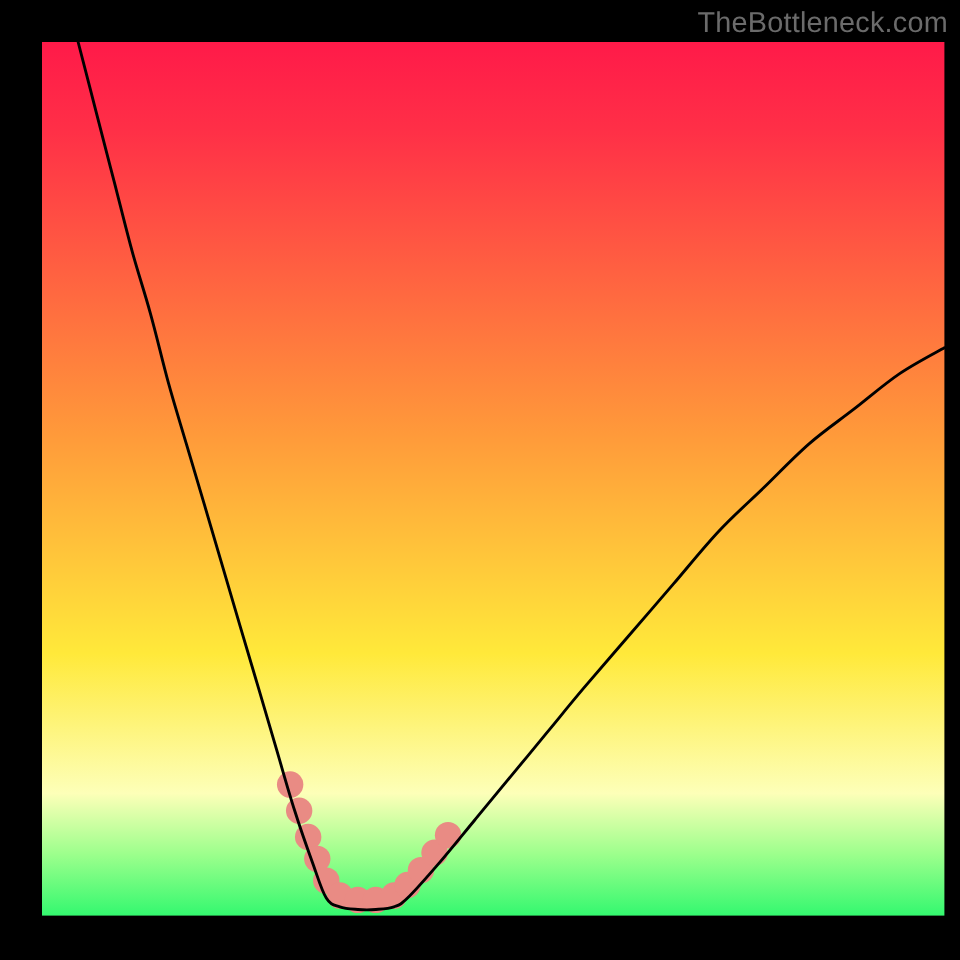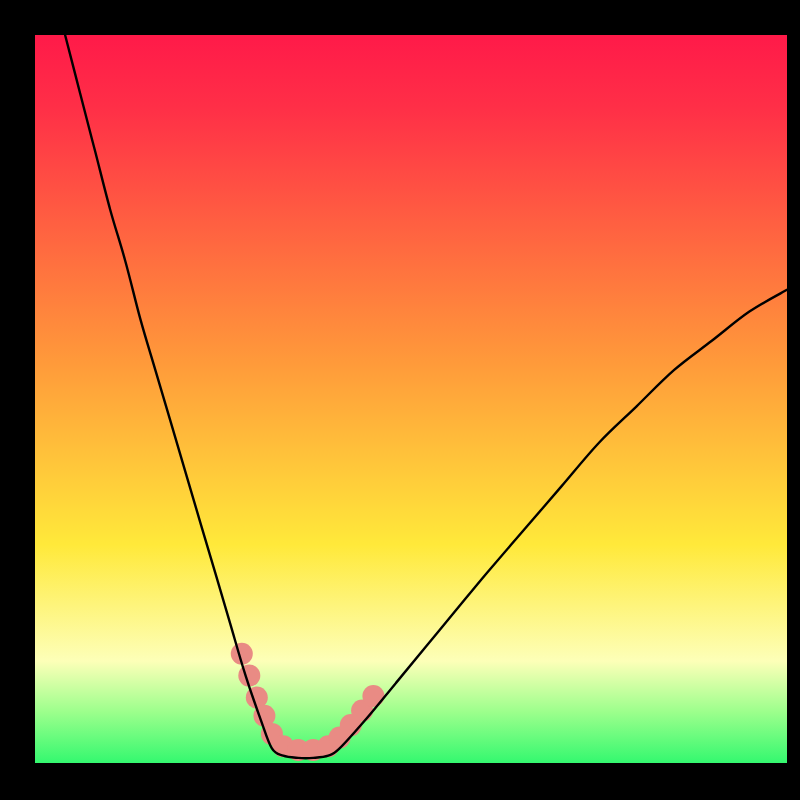--- a/index.html
+++ b/index.html
@@ -75,13 +75,14 @@
           <circle cx="304.6" cy="702.5" r="11" fill="#e98b84"></circle>
           <circle cx="315.8" cy="690.1" r="11" fill="#e98b84"></circle>
           <circle cx="327.1" cy="675.6" r="11" fill="#e98b84"></circle>
           <circle cx="338.4" cy="661.0" r="11" fill="#e98b84"></circle>
         </g>
       <g>
           <path d="M 30.1 0.0 C 32.6 9.7, 40.1 38.8, 45.1 58.2 C 50.1 77.7, 55.1 97.1, 60.2 116.5 C 65.2 135.9, 70.2 156.5, 75.2 174.7 C 80.2 192.9, 85.2 207.5, 90.2 225.7 C 95.3 243.9, 100.3 265.7, 105.3 283.9 C 110.3 302.1, 115.3 317.9, 120.3 334.9 C 125.3 351.9, 130.3 368.9, 135.4 385.8 C 140.4 402.8, 145.4 419.8, 150.4 436.8 C 155.4 453.8, 160.4 470.8, 165.4 487.8 C 170.5 504.7, 175.5 521.7, 180.5 538.7 C 185.5 555.7, 190.5 572.7, 195.5 589.7 C 200.5 606.7, 205.5 624.9, 210.6 640.6 C 215.6 656.4, 221.2 672.2, 225.6 684.3 C 230.0 696.5, 233.1 707.4, 236.9 713.4 C 240.6 719.5, 243.8 719.1, 248.2 720.7 C 252.5 722.3, 258.2 722.5, 263.2 722.9 C 268.2 723.3, 273.2 723.3, 278.2 722.9 C 283.3 722.5, 288.9 722.3, 293.3 720.7 C 297.7 719.1, 298.3 719.5, 304.6 713.4 C 310.8 707.4, 321.5 695.2, 330.9 684.3 C 340.3 673.4, 350.9 660.1, 361.0 647.9 C 371.0 635.8, 381.0 623.7, 391.0 611.5 C 401.1 599.4, 411.1 587.3, 421.1 575.1 C 431.1 563.0, 439.9 552.1, 451.2 538.7 C 462.5 525.4, 476.3 509.6, 488.8 495.0 C 501.3 480.5, 513.9 465.9, 526.4 451.4 C 538.9 436.8, 551.5 421.0, 564.0 407.7 C 576.5 394.3, 589.1 383.4, 601.6 371.3 C 614.1 359.1, 626.7 345.8, 639.2 334.9 C 651.7 324.0, 664.3 315.5, 676.8 305.8 C 689.3 296.1, 701.9 285.1, 714.4 276.6 C 726.9 268.1, 745.7 258.4, 752.0 254.8" fill="none" stroke="#000000" stroke-width="2.4" stroke-linecap="round"></path>
         </g>
     </svg>
   </div>
+  <div class="watermark">TheBottleneck.com</div>
 </div>
 
 </body></html>

